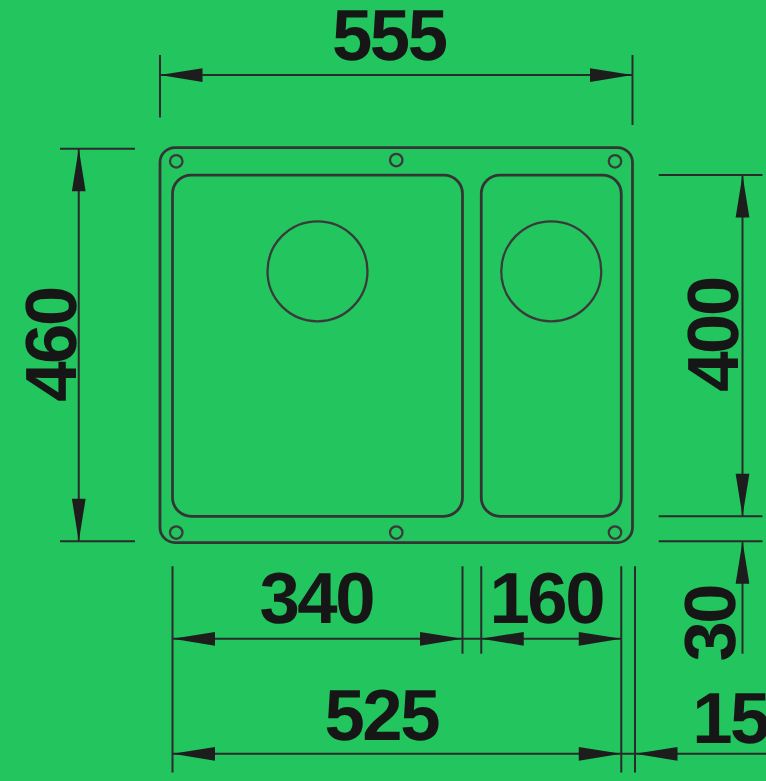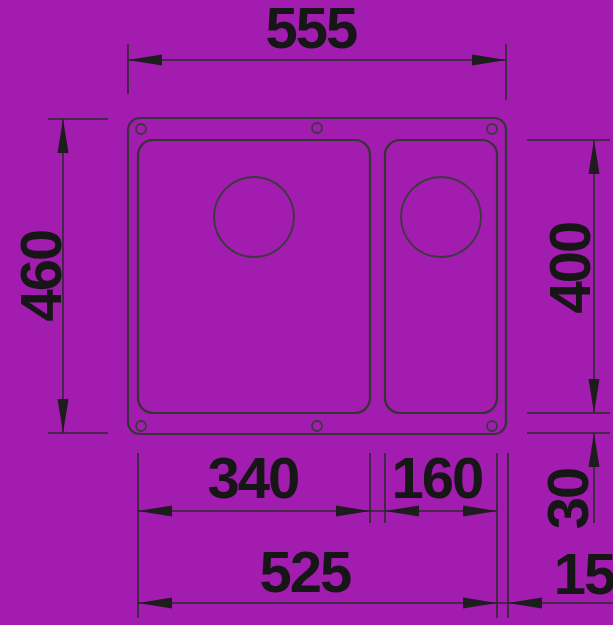--- a/index.html
+++ b/index.html
@@ -4,21 +4,21 @@
 <style>
   html, body {
     margin: 0;
     padding: 0;
     background: #ffffff;
   }
   .page {
     position: relative;
     width: 613px;
     height: 625px;
-    background: #a21caf;
+    background: #22c55e;
     overflow: hidden;
   }
   svg {
     display: block;
   }
   .outline {
     fill: none;
     stroke: #343434;
     stroke-width: 2.2;
   }

